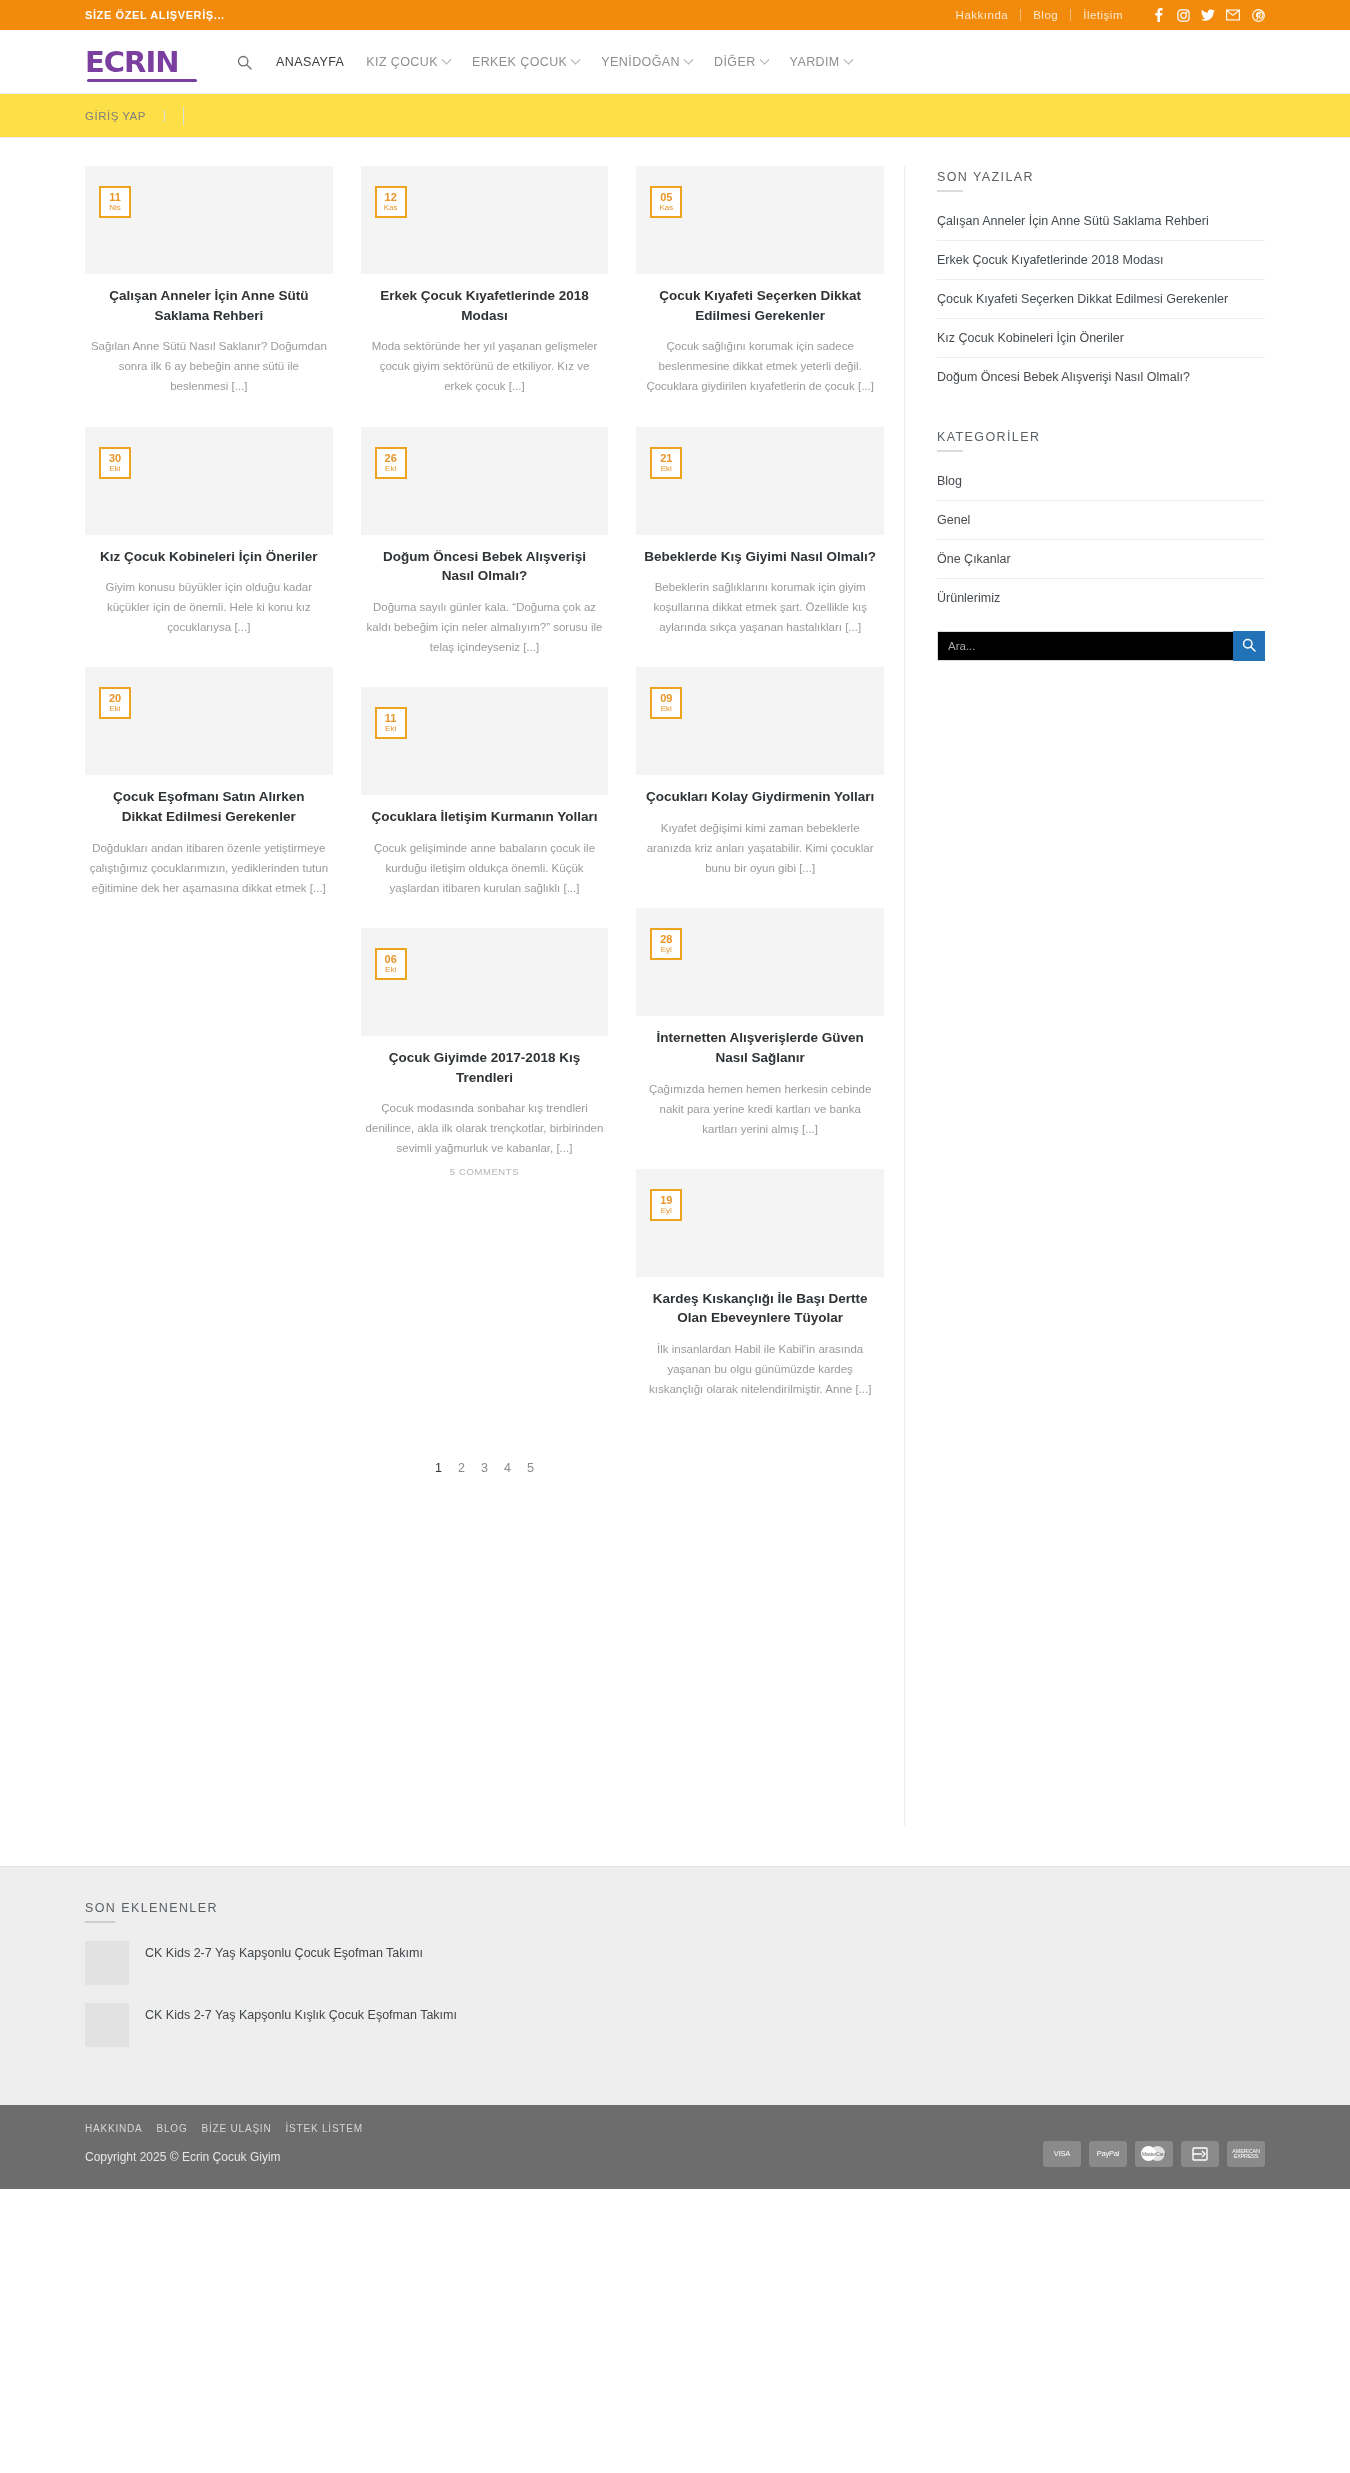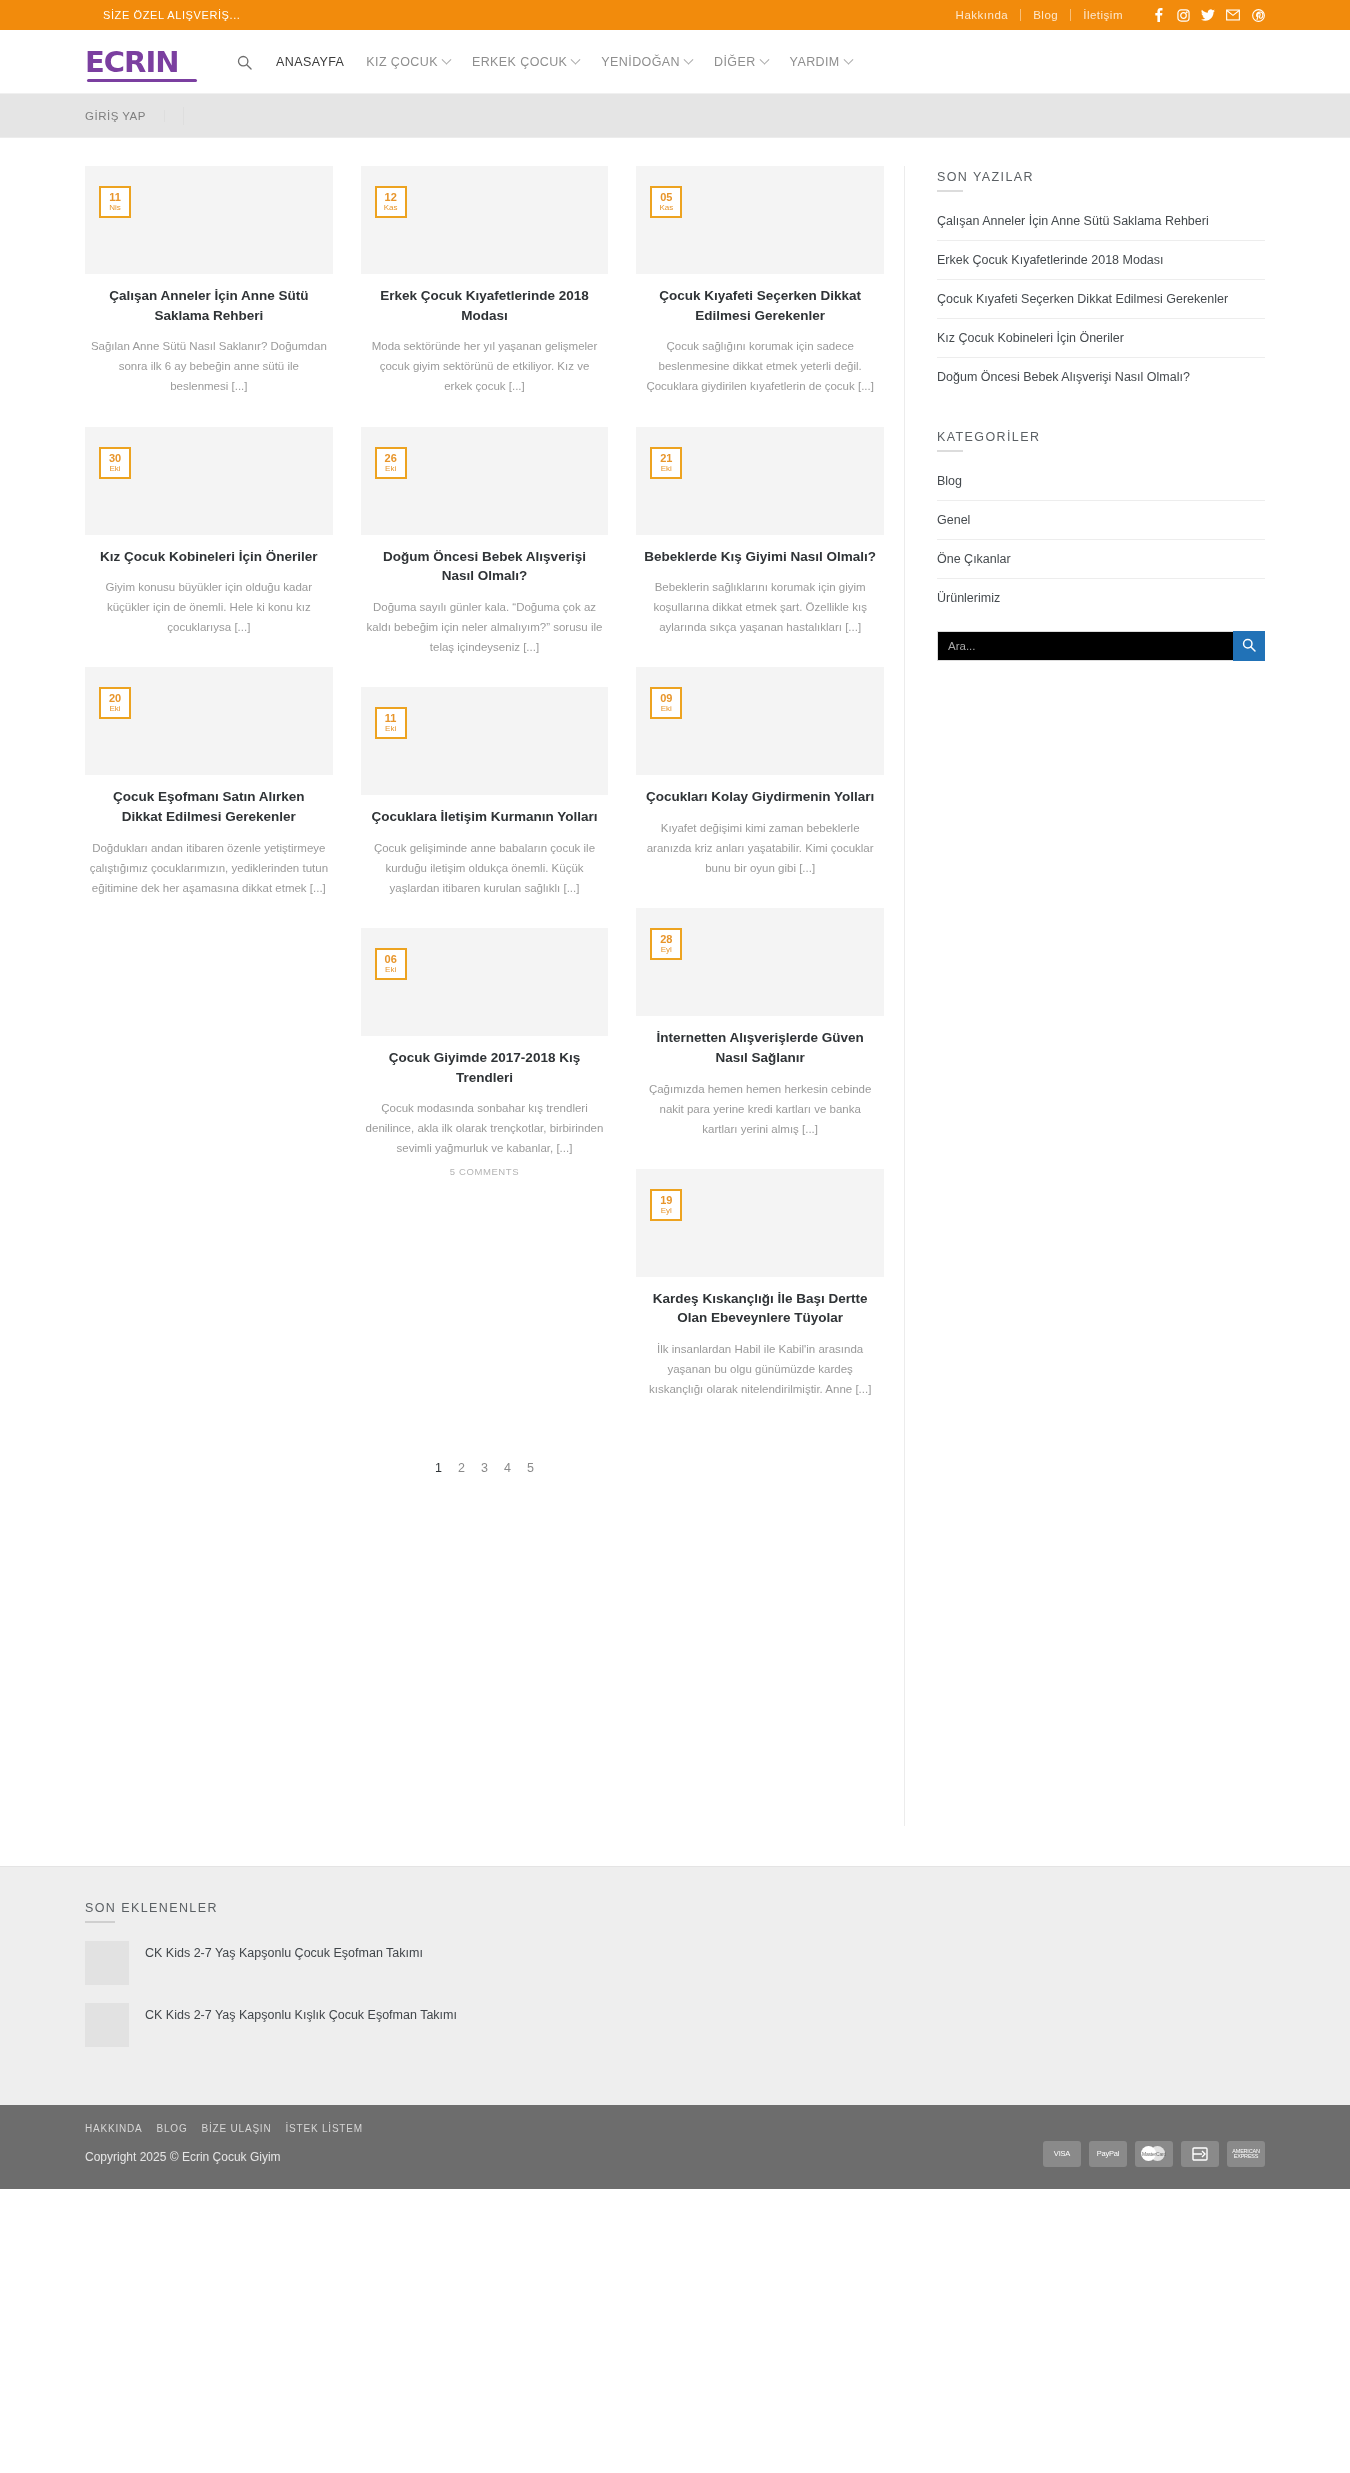--- a/index.html
+++ b/index.html
@@ -27,26 +27,25 @@
   }
   .topbar-inner {
     width: 1180px;
     margin: 0 auto;
     display: flex;
     align-items: center;
     justify-content: space-between;
     height: 30px;
   }
   .topbar-left {
-    font-weight: 400;
+    font-weight: 700;
     font-size: 11px;
     letter-spacing: .6px;
     white-space: nowrap;
     color: #ffffff;
-    margin-left: 18px;
   }
   .topbar-right {
     display: flex;
     align-items: center;
     gap: 0px;
     font-size: 11.5px;
   }
   .topbar-link {
     color: #fde8cf;
     padding: 0 12px;
@@ -136,21 +135,21 @@
   .caret {
     display: inline-block;
     width: 7px; height: 7px;
     border-right: 1.4px solid #a9a9a9;
     border-bottom: 1.4px solid #a9a9a9;
     transform: rotate(45deg) translate(-2px,-2px);
   }
 
   
   .secondbar {
-    background: #e5e5e5;
+    background: #fde047;
     height: 44px;
     border-bottom: 1px solid #ececec;
   }
   .secondbar-inner {
     width: 1180px;
     margin: 0 auto;
     height: 44px;
     display: flex;
     align-items: center;
   }

